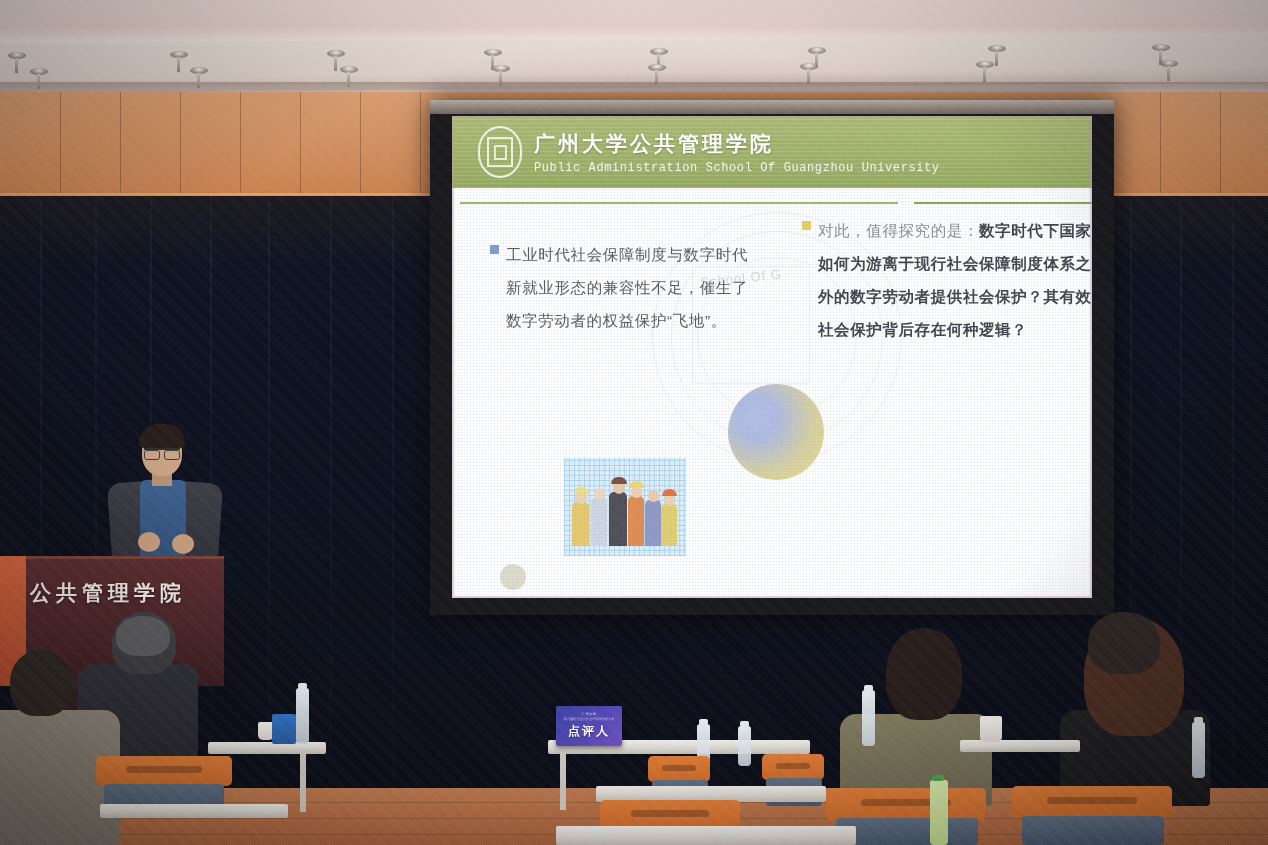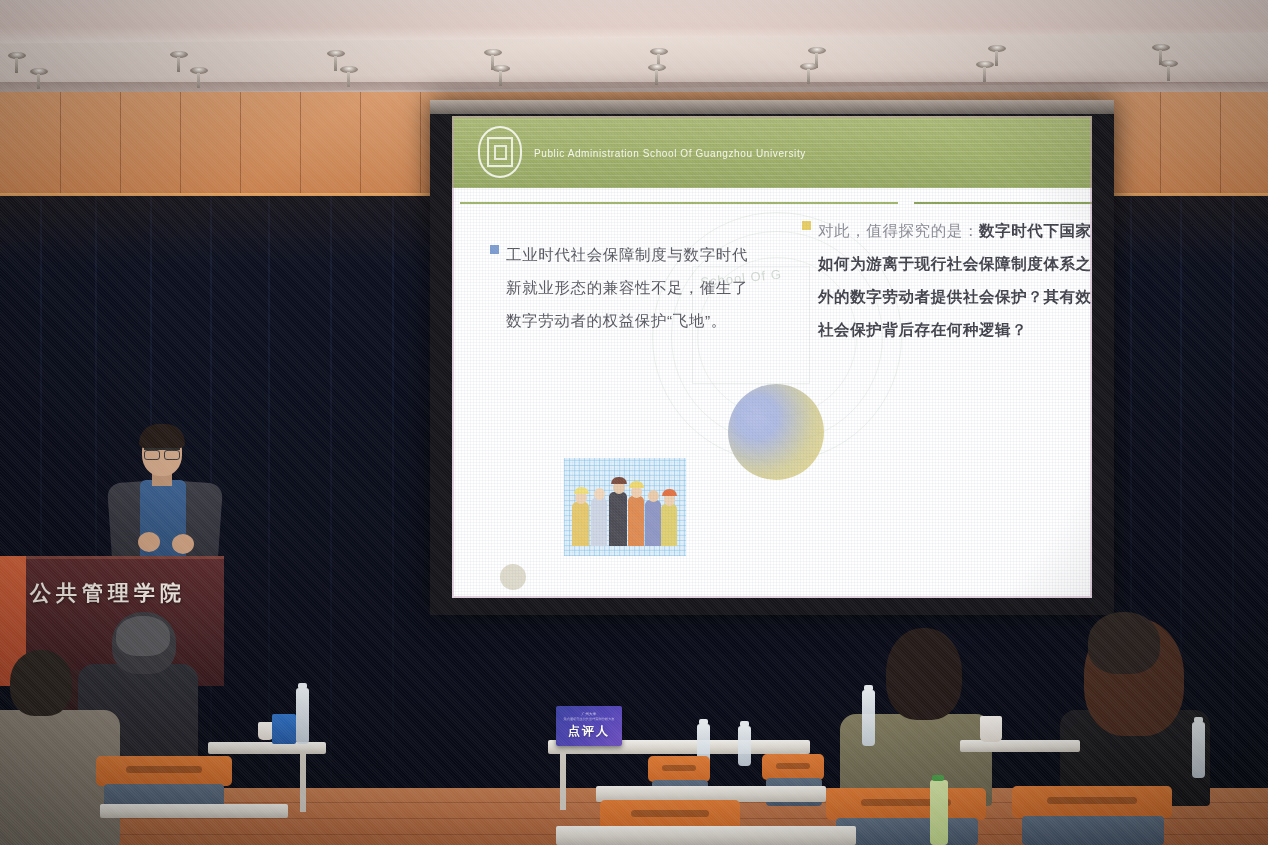--- a/index.html
+++ b/index.html
@@ -98,21 +98,21 @@
     display:flex; align-items:center; justify-content:center;
   }
   .seal-inner { width:26px; height:30px; border:2px solid rgba(255,255,255,.8); }
   .seal-inner2 { position:absolute; width:13px; height:15px; border:2px solid rgba(255,255,255,.75); }
   .header-texts { position:relative; z-index:2; margin-left:12px; }
   .header-cn {
     font-size:21px; font-weight:bold; color:#ffffff; letter-spacing:3px;
     text-shadow:0 1px 2px rgba(60,80,30,.45);
   }
   .header-en {
-    font-size:10px; color:rgba(255,255,255,.88); letter-spacing:.6px; margin-top:3px;
+    font-size:12px; color:rgba(255,255,255,.88); letter-spacing:.6px; margin-top:3px;font-family:Liberation Mono, monospace;
   }
   .divider-wrap { position:absolute; left:0; top:86px; width:100%; height:3px; }
   .divider-left { position:absolute; left:8px; top:0; width:438px; height:2px; background:#9fb46a; }
   .divider-right { position:absolute; left:462px; top:0; width:178px; height:2px; background:#8aa157; }
 
   
   .watermark {
     position:absolute; left:200px; top:96px; width:250px; height:250px;
     border-radius:50%;
     border:1px solid rgba(150,175,140,.30);
@@ -328,20 +328,21 @@
         <div class="wm-text">School Of G</div>
         <div class="sphere"></div>
         <div class="circle-bl"></div>
 
         <div class="slide-header">
           <div class="seal">
             <div class="seal-inner"></div>
             <div class="seal-inner2"></div>
           </div>
           <div class="header-texts">
+            <div class="header-cn">广州大学公共管理学院</div>
             <div class="header-en">Public Administration School Of Guangzhou University</div>
           </div>
         </div>
         <div class="divider-wrap">
           <div class="divider-left"></div>
           <div class="divider-right"></div>
         </div>
 
         <div class="col-left">
           <div class="bullet-row">

